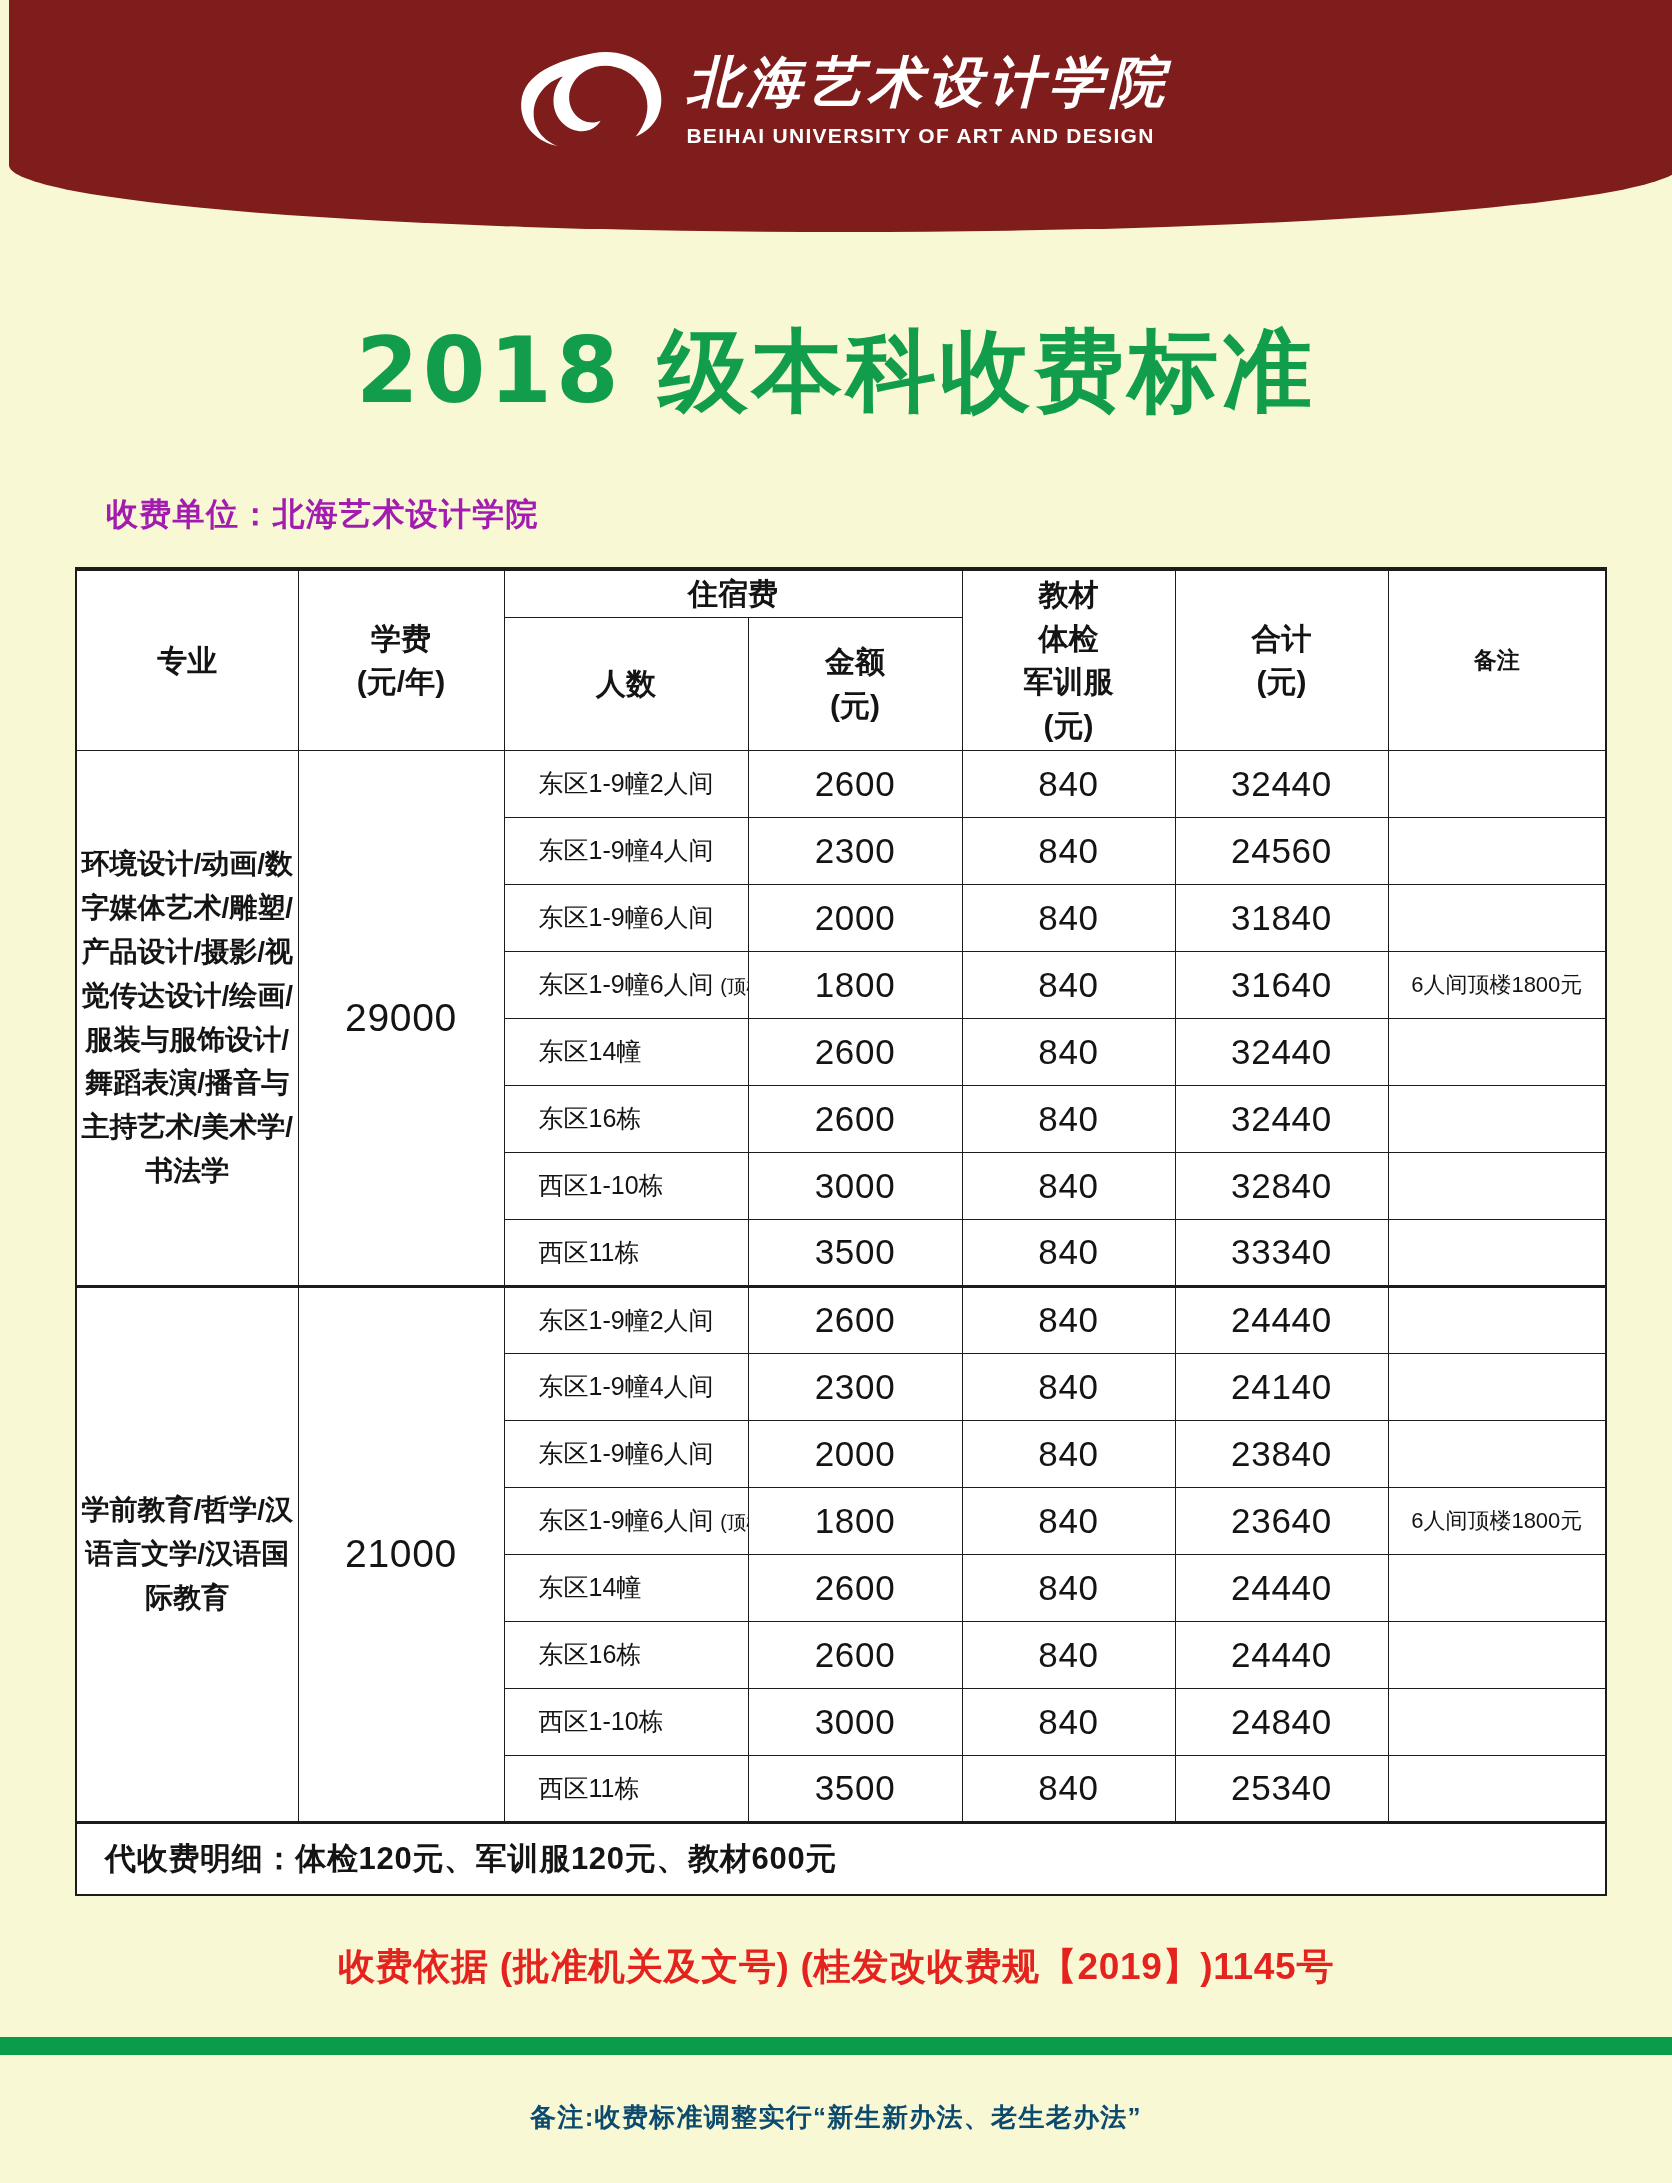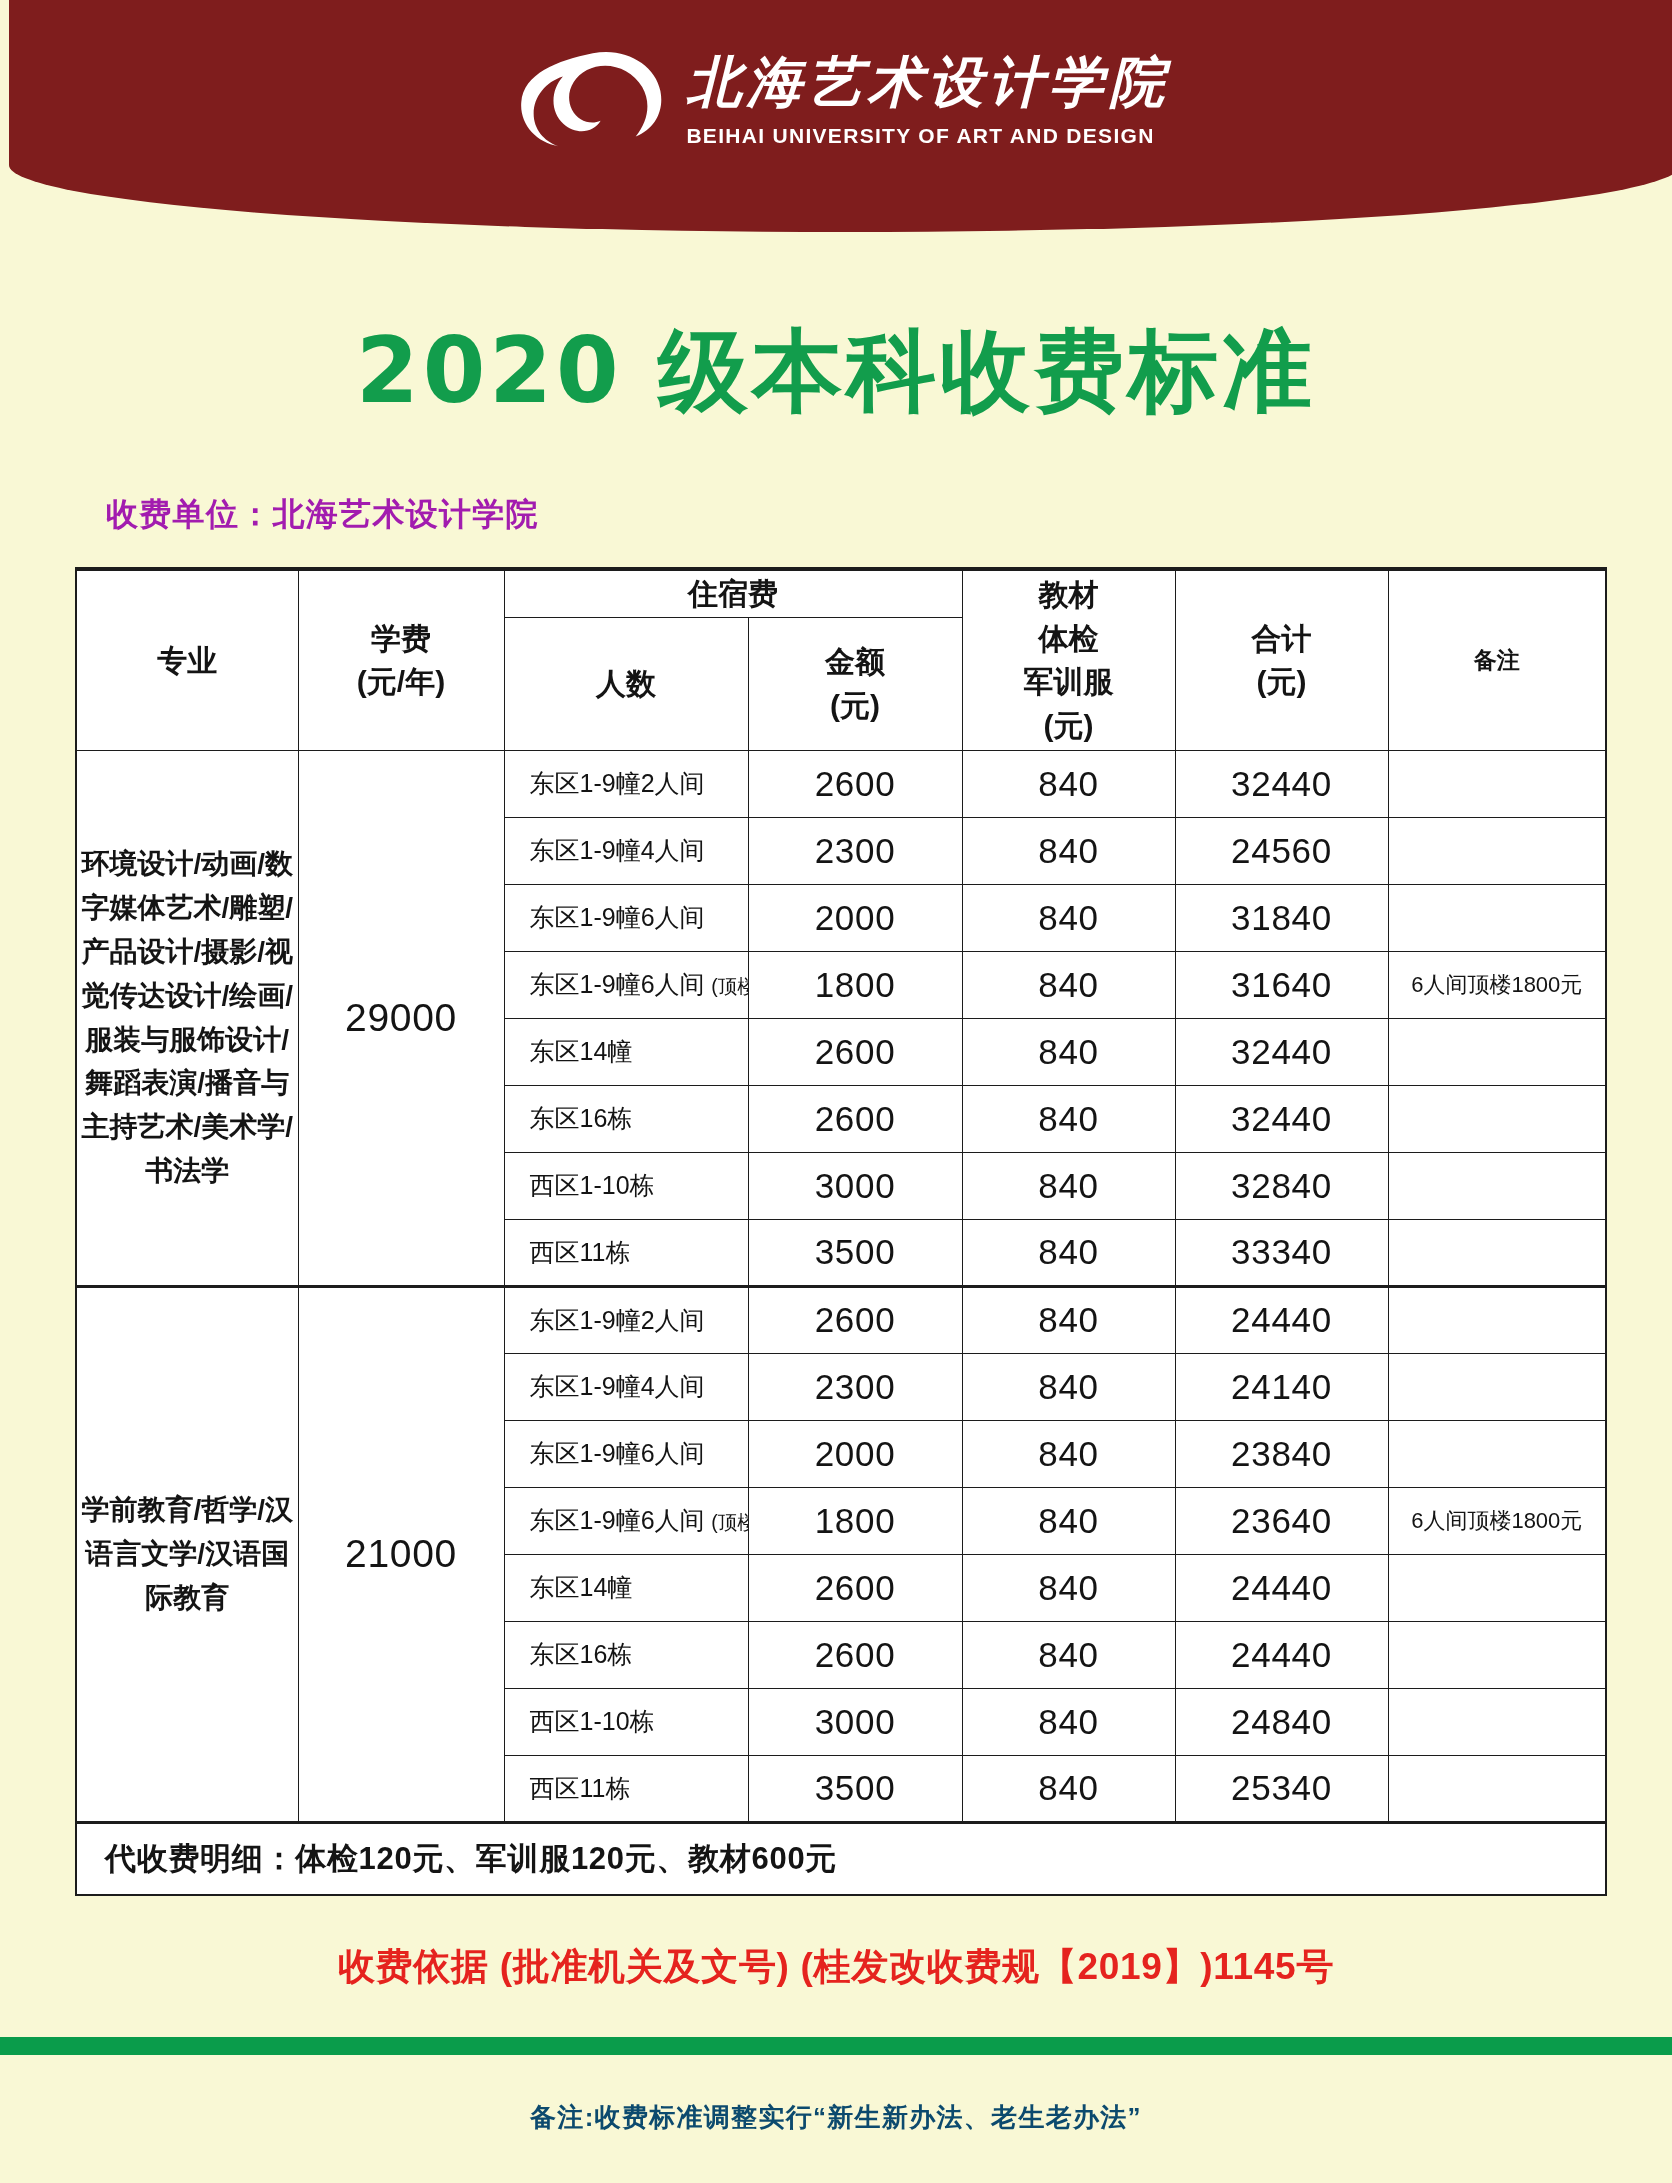--- a/index.html
+++ b/index.html
@@ -46,21 +46,21 @@
   thead th.small{font-size:23px;}
   tr.hrow1{height:48px;}
   tr.hrow2{height:133px;}
   tbody tr{height:67px;}
   tfoot tr{height:73px;}
   td.major{
     font-size:28px;font-weight:600;line-height:1.57;text-align:center;
     padding:4px 4px;word-break:break-all;
   }
   td.tuition{font-size:39px;font-weight:500;text-align:center;letter-spacing:0.7px;}
-  td.room{font-size:25px;font-weight:500;text-align:left;padding-left:25px;white-space:nowrap;}
+  td.room{font-size:25px;font-weight:500;text-align:left;padding-left:34px;white-space:nowrap;}
   td.room .rn{font-size:19.5px;margin-left:6.7px;}
   td.num{font-size:35px;font-weight:500;text-align:center;letter-spacing:0.7px;}
   td.remark{font-size:22px;font-weight:500;text-align:center;white-space:nowrap;}
   tr.sec2-first td{border-top:3.4px solid #1c1c1c;}
   tfoot td{
     font-size:31px;font-weight:700;text-align:left;padding-left:28px;letter-spacing:0.7px;
     border-top:3.4px solid #1c1c1c;
   }
   
   .basis-note{
@@ -87,21 +87,21 @@
           C 5 46 57 25 112 14 Z"></path>
       </svg>
     </div>
     <div class="uni-names">
       <div class="uni-cn">北海艺术设计学院</div>
       <div class="uni-en">BEIHAI UNIVERSITY OF ART AND DESIGN</div>
     </div>
   </div>
 </div>
 
-<div class="page-title">2020 级本科收费标准</div>
+<div class="page-title">2018 级本科收费标准</div>
 <div class="payee">收费单位：北海艺术设计学院</div>
 
 <div class="table-wrap">
 <table>
   <colgroup>
     <col style="width:222px">
         <col style="width:206px">
         <col style="width:244px">
     <col style="width:214px">
         <col style="width:213px">

